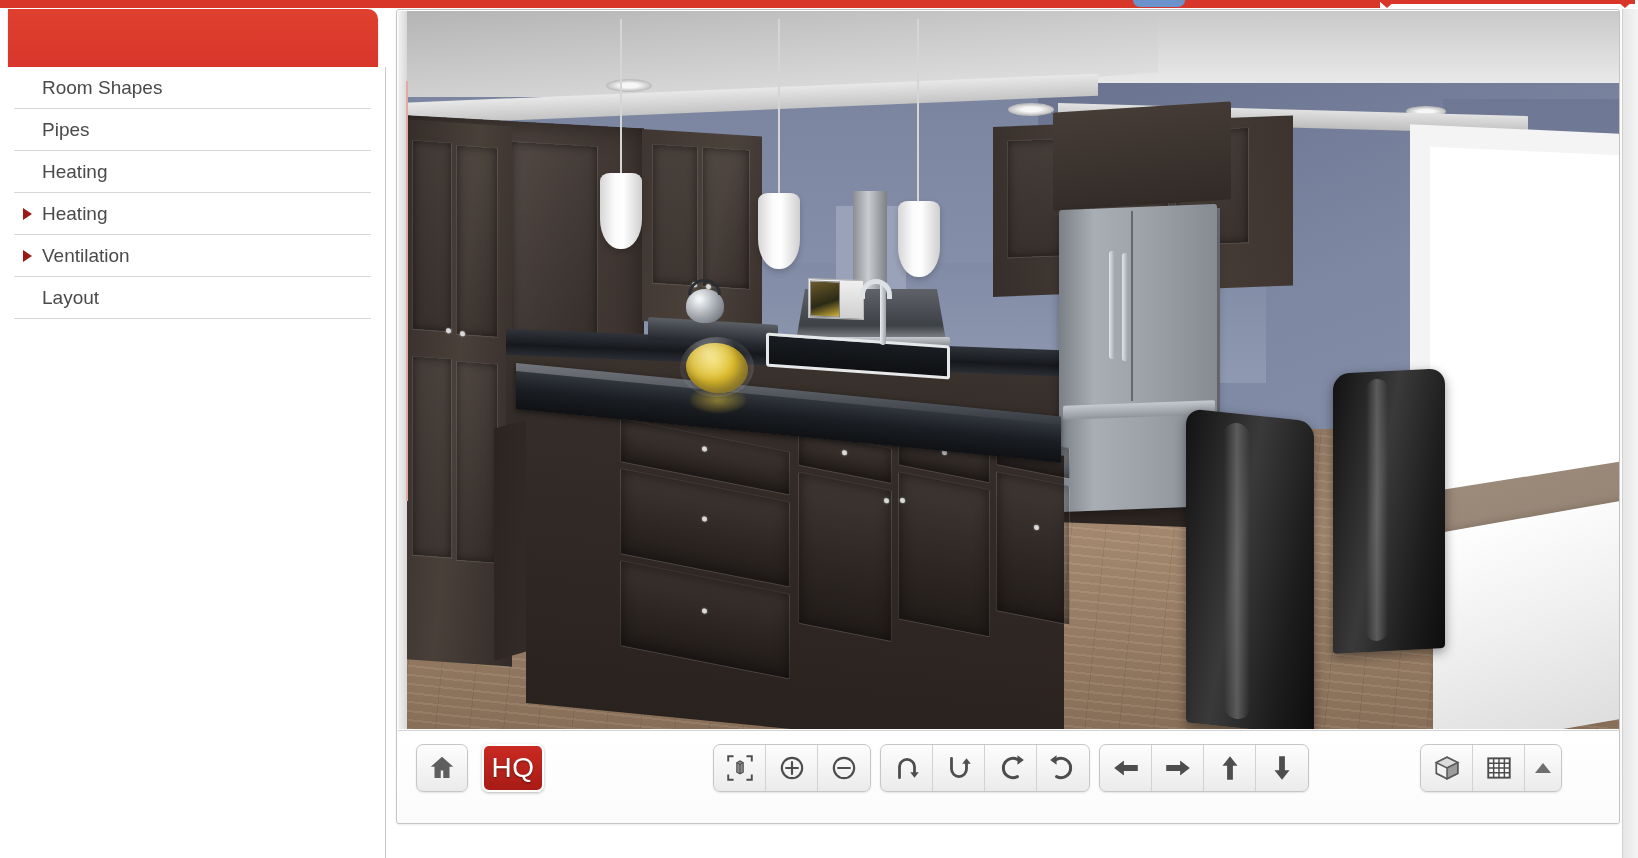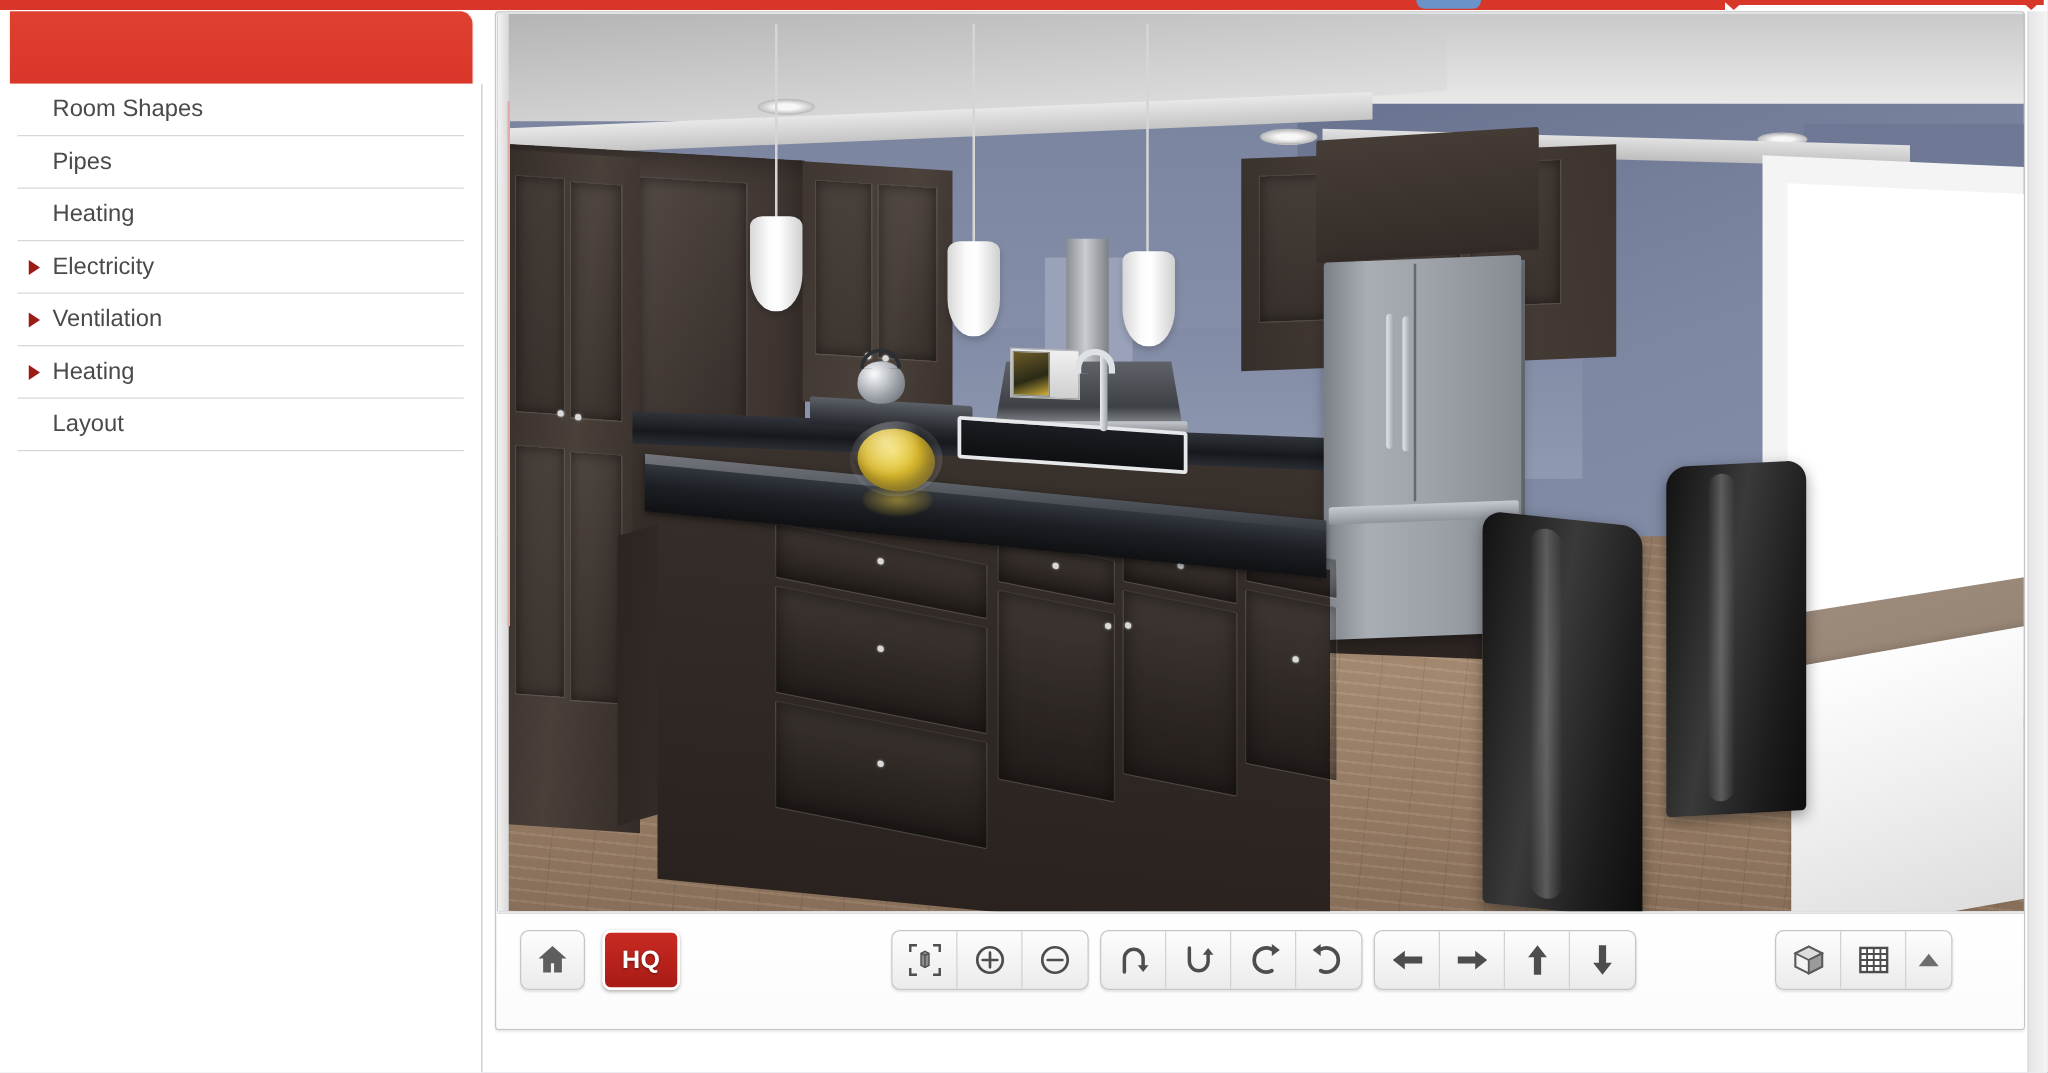--- a/index.html
+++ b/index.html
@@ -569,22 +569,22 @@
     left: 84px; top: 13px;
     width: 62px; height: 48px;
     display: flex; align-items: center; justify-content: center;
     background: linear-gradient(180deg, #c92a22 0%, #a81b16 100%);
     border: 2px solid #ffffff;
     border-radius: 7px;
     box-shadow: 0 1px 3px rgba(0,0,0,0.28);
     cursor: pointer;
   }
   #hq-label {
-    font-size: 20px;
-    font-weight: bold;
+    font-size: 28px;
+    font-weight: normal;
     color: #ffffff;
     letter-spacing: 0.5px;
     text-shadow: 0 1px 2px rgba(0,0,0,0.45);
   }
 
   #group-zoom  { left: 315px; }
   #group-rot   { left: 482px; }
   #group-pan   { left: 701px; }
   #group-view  { left: 1022px; }
 
@@ -636,33 +636,29 @@
 
         <li class="nav-item">
           <span class="nav-label">Pipes</span>
         </li>
 
         <li class="nav-item">
           <span class="nav-label">Heating</span>
         </li>
 
 
+
         <li class="nav-item has-arrow">
           <span class="nav-arrow"></span>
-          <span class="nav-label">Electricity</span>
+          <span class="nav-label">Heating</span>
         </li>
 
         <li class="nav-item has-arrow">
           <span class="nav-arrow"></span>
           <span class="nav-label">Ventilation</span>
-        </li>
-
-        <li class="nav-item has-arrow">
-          <span class="nav-arrow"></span>
-          <span class="nav-label">Heating</span>
         </li>
 
 
         <li class="nav-item">
           <span class="nav-label">Layout</span>
         </li>
 
       </ul>
     </div>
   </div>

